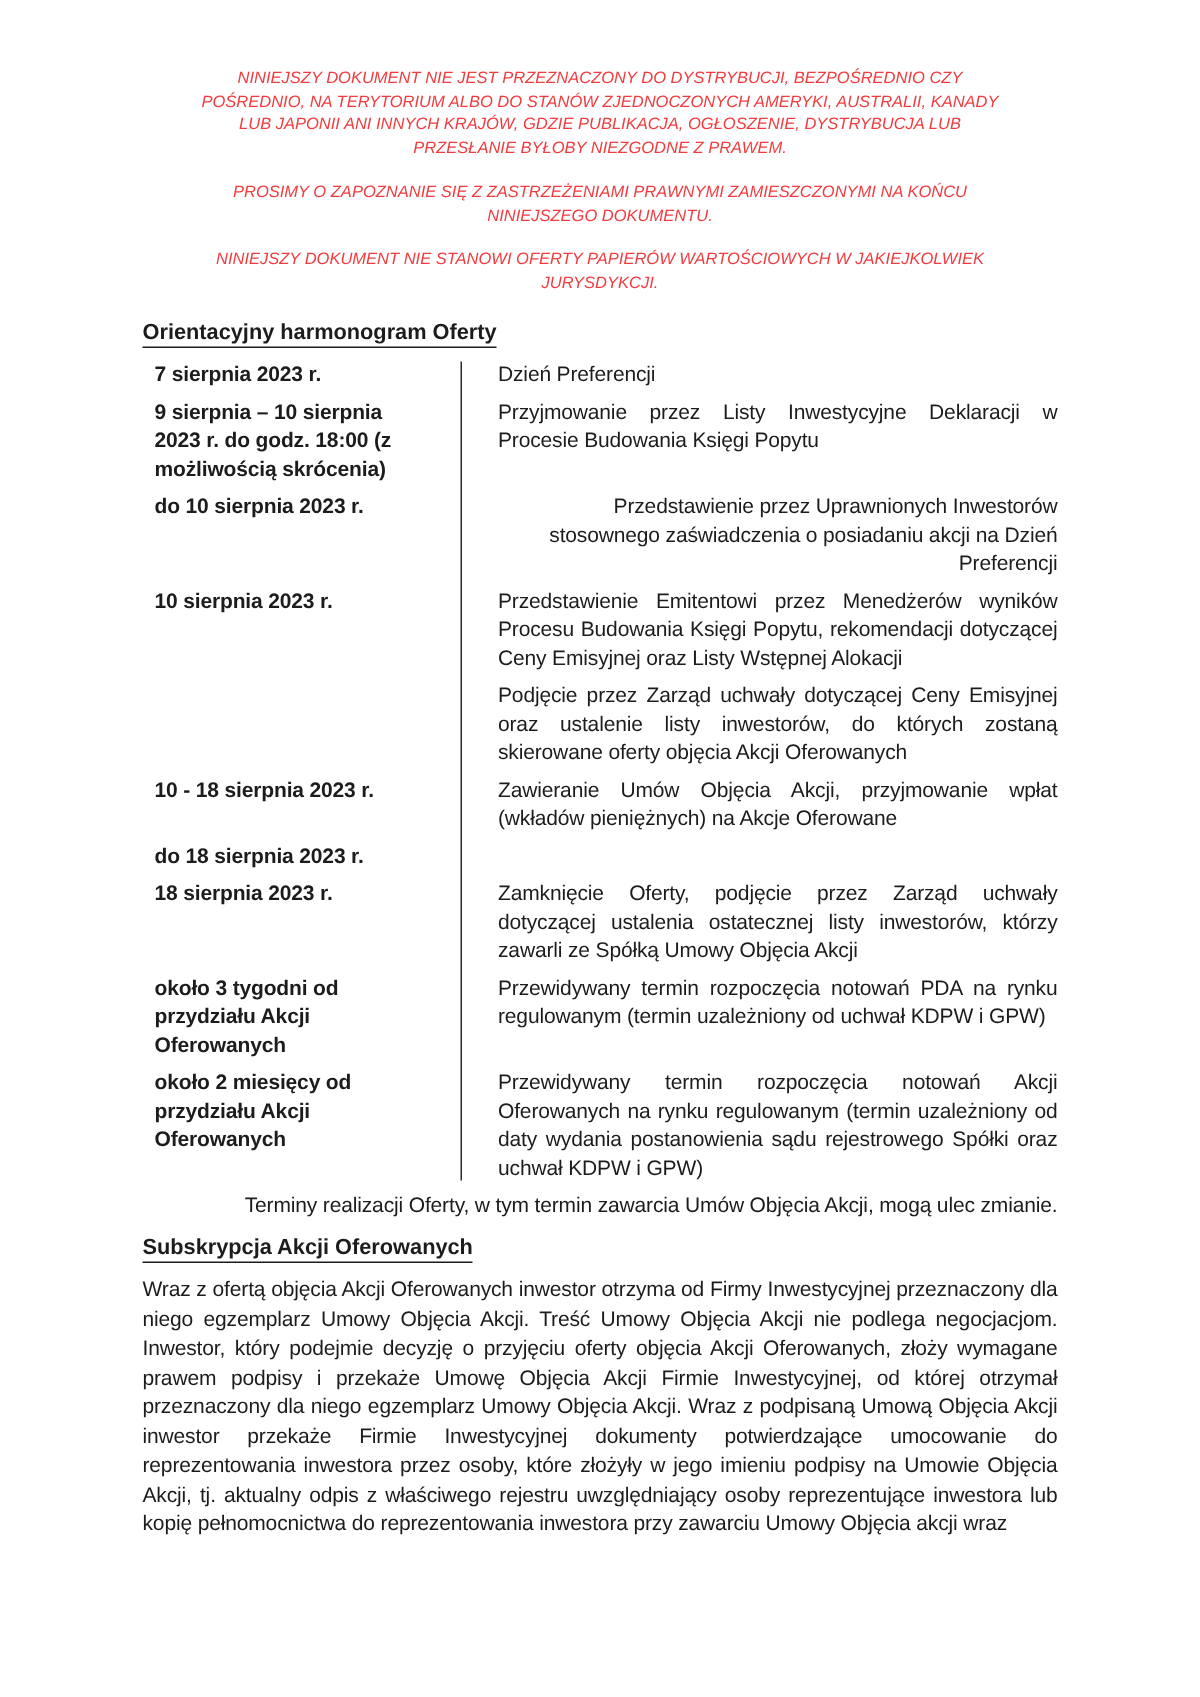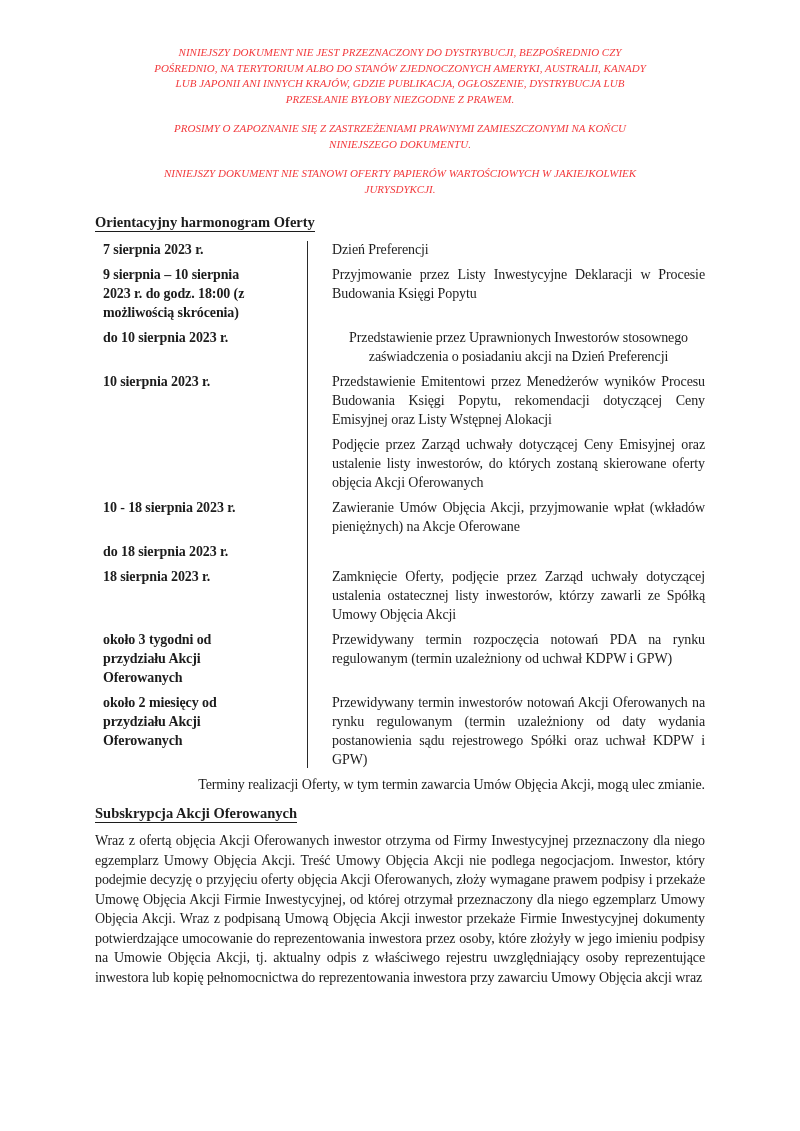--- a/index.html
+++ b/index.html
@@ -1,21 +1,21 @@
 <!DOCTYPE html>
 <html lang="pl"><head>
 <meta charset="utf-8">
 <style>
   html,body{margin:0;padding:0;background:#ffffff;}
   .page{
     position:relative;
     width:800px;height:1032px;
     box-sizing:border-box;
     background:#ffffff;
-    font-family:Liberation Serif, serif;
+    font-family:Liberation Sans, sans-serif;
     color:#1c1c1c;
     padding:45px 95px 0 95px;
     overflow:hidden;
   }
   
   .disclaimer{margin:0;}
   .disclaimer p{
     margin:0 0 14px 0;
     font-size:11px;
     line-height:15.5px;
@@ -62,21 +62,21 @@
     padding:0 16px 0 8px;
     box-sizing:border-box;
   }
   .event-cell{
     font-size:14px;
     line-height:19px;
     letter-spacing:-0.1px;
     padding-left:25px;
     text-align:justify;
   }
-  .event-cell.ragged{text-align:center;}
+  .event-cell.ragged{text-align:right;}
   .event-cell p{margin:0;}
   .event-cell p + p{margin-top:6px;}
   
   .schedule-note{
     margin-top:6px;
     font-size:14px;
     line-height:19px;
     letter-spacing:-0.1px;
     white-space:nowrap;
     text-align:right;
@@ -176,21 +176,21 @@
 Oferowanych</div>
         <div class="cell event-cell">
           <p>Przewidywany termin rozpoczęcia notowań PDA na rynku regulowanym (termin uzależniony od uchwał KDPW i GPW)</p>
         </div>
       </div>
       <div class="trow">
         <div class="cell date-cell">około 2 miesięcy od
 przydziału Akcji
 Oferowanych</div>
         <div class="cell event-cell">
-          <p>Przewidywany termin inwestorów notowań Akcji Oferowanych na rynku regulowanym (termin uzależniony od daty wydania postanowienia sądu rejestrowego Spółki oraz uchwał KDPW i GPW)</p>
+          <p>Przewidywany termin rozpoczęcia notowań Akcji Oferowanych na rynku regulowanym (termin uzależniony od daty wydania postanowienia sądu rejestrowego Spółki oraz uchwał KDPW i GPW)</p>
         </div>
       </div>
     </div>
 
   <div class="schedule-note">Terminy realizacji Oferty, w tym termin zawarcia Umów Objęcia Akcji, mogą ulec zmianie.</div>
 
   <div class="section-title subscription-title">
     <span class="u">Subskrypcja Akcji Oferowanych</span>
   </div>
 

